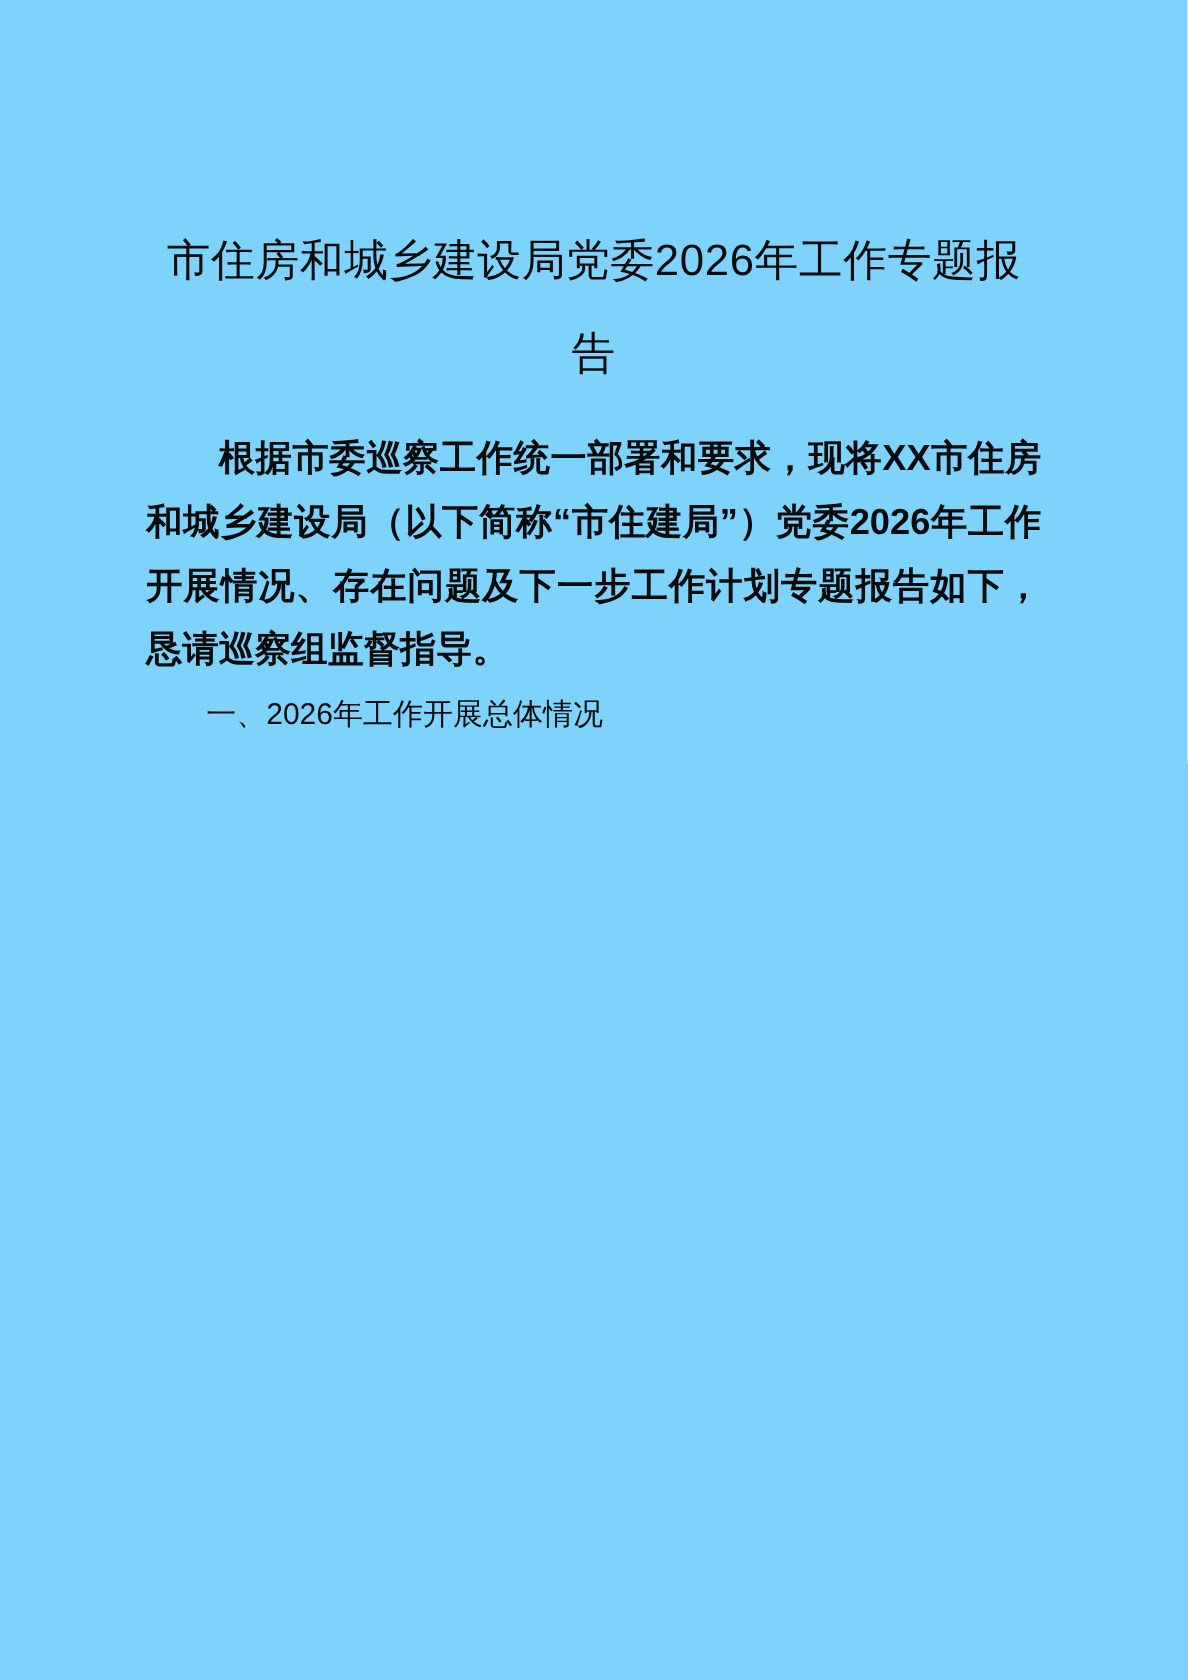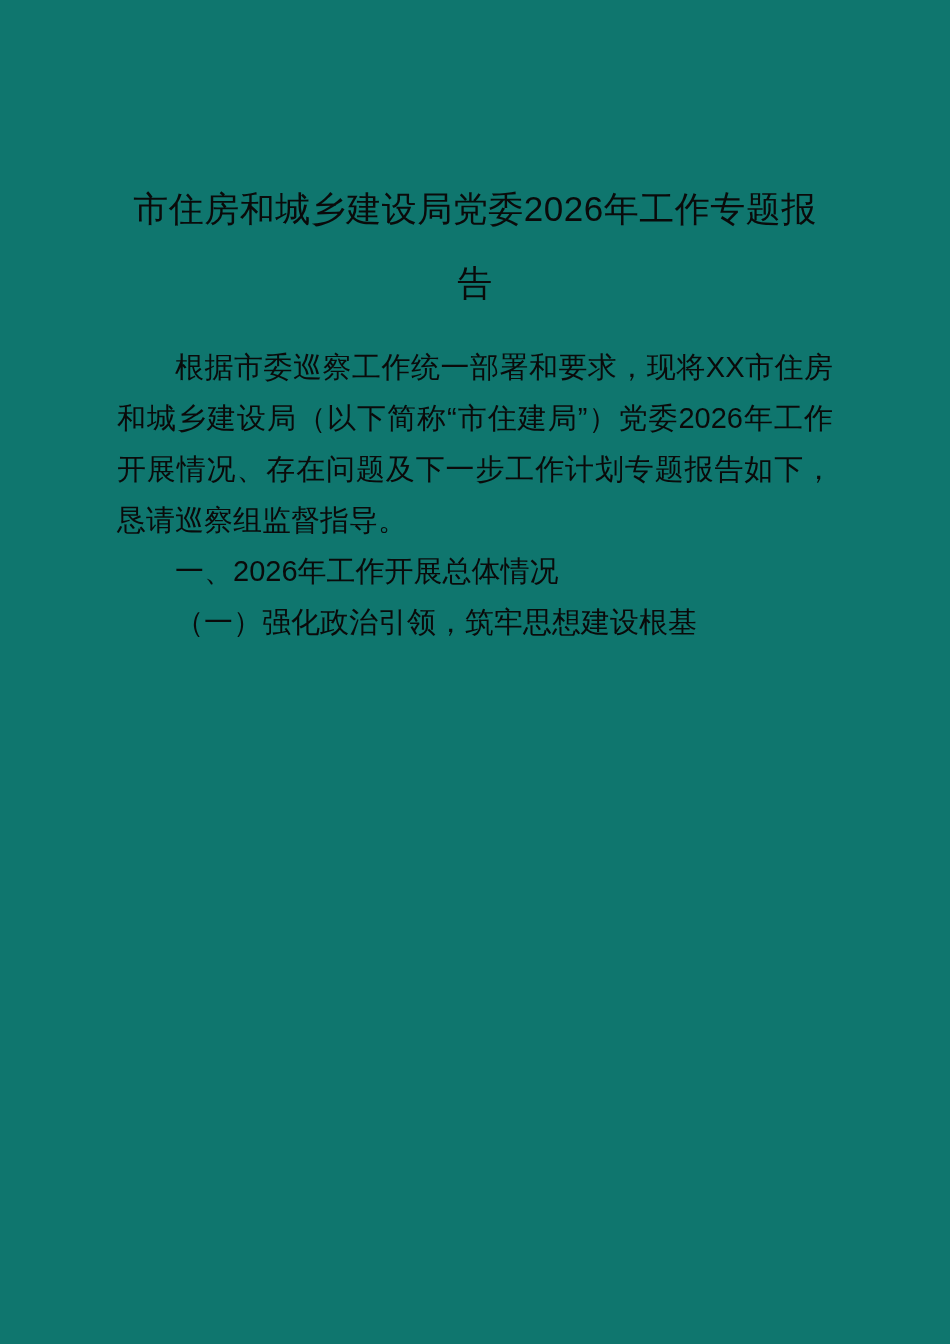--- a/index.html
+++ b/index.html
@@ -13,21 +13,21 @@
     font-family: "Liberation Sans", "DejaVu Sans", sans-serif;
     color: #000000;
     -webkit-font-smoothing: antialiased;
   }
 
   .page {
     position: relative;
     width: 950px;
     height: 1344px;
     margin: 0 auto;
-    background: #0f766e;
+    background: #7dd3fc;
     overflow: hidden;
     box-sizing: border-box;
   }
 
   .content {
     position: absolute;
     left: 117px;
     top: 172px;
     width: 716px;
   }
@@ -41,32 +41,32 @@
     letter-spacing: 0.5px;
     margin: 0 0 22px 0;
     color: #0a0a0a;
     word-break: break-all;
   }
 
   
   .para {
     font-size: 29px;
     line-height: 51px;
-    font-weight: 400;
+    font-weight: 700;
     margin: 0;
     text-align: justify;
     text-justify: inter-ideograph;
     text-indent: 2em;
     word-break: break-all;
     color: #0a0a0a;
   }
 
   
   .heading {
-    font-size: 29px;
+    font-size: 24px;
     line-height: 51px;
     font-weight: 400;
     margin: 0;
     text-indent: 2em;
     text-align: left;
     word-break: break-all;
     color: #0a0a0a;
   }
 
   .heading-l1 { }
@@ -78,16 +78,15 @@
 <div class="page">
   <div class="content">
 
     <h1 class="doc-title">市住房和城乡建设局党委2026年工作专题报告</h1>
 
     <p class="para">根据市委巡察工作统一部署和要求，现将XX市住房和城乡建设局（以下简称“市住建局”）党委2026年工作开展情况、存在问题及下一步工作计划专题报告如下，恳请巡察组监督指导。</p>
 
 
     <p class="heading heading-l1">一、2026年工作开展总体情况</p>
 
-    <p class="heading heading-l2">（一）强化政治引领，筑牢思想建设根基</p>
 
   </div>
 </div>
 
 </body></html>

